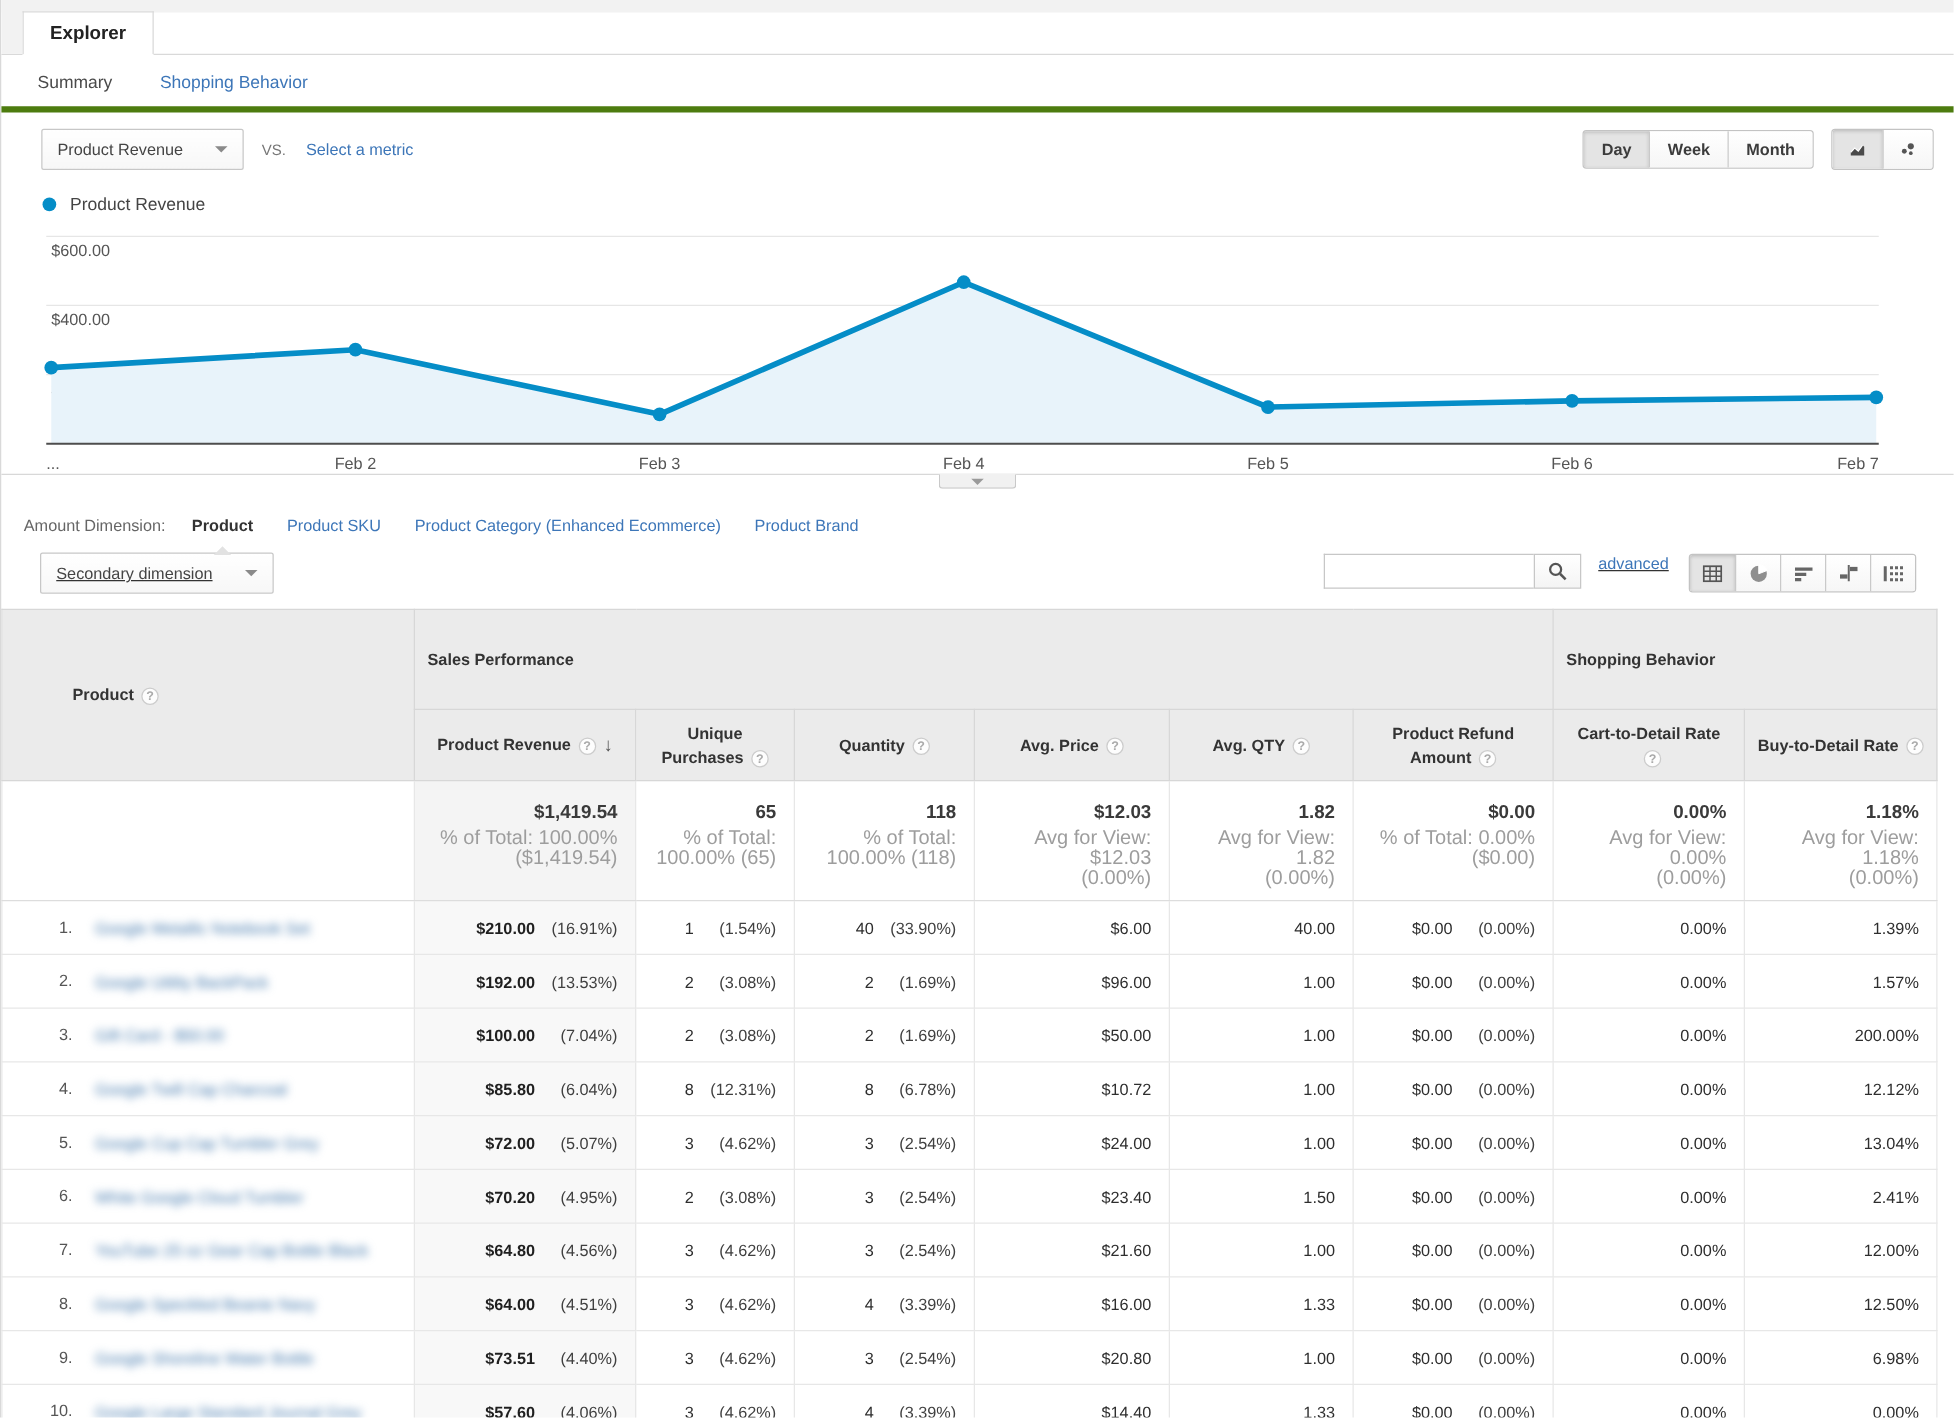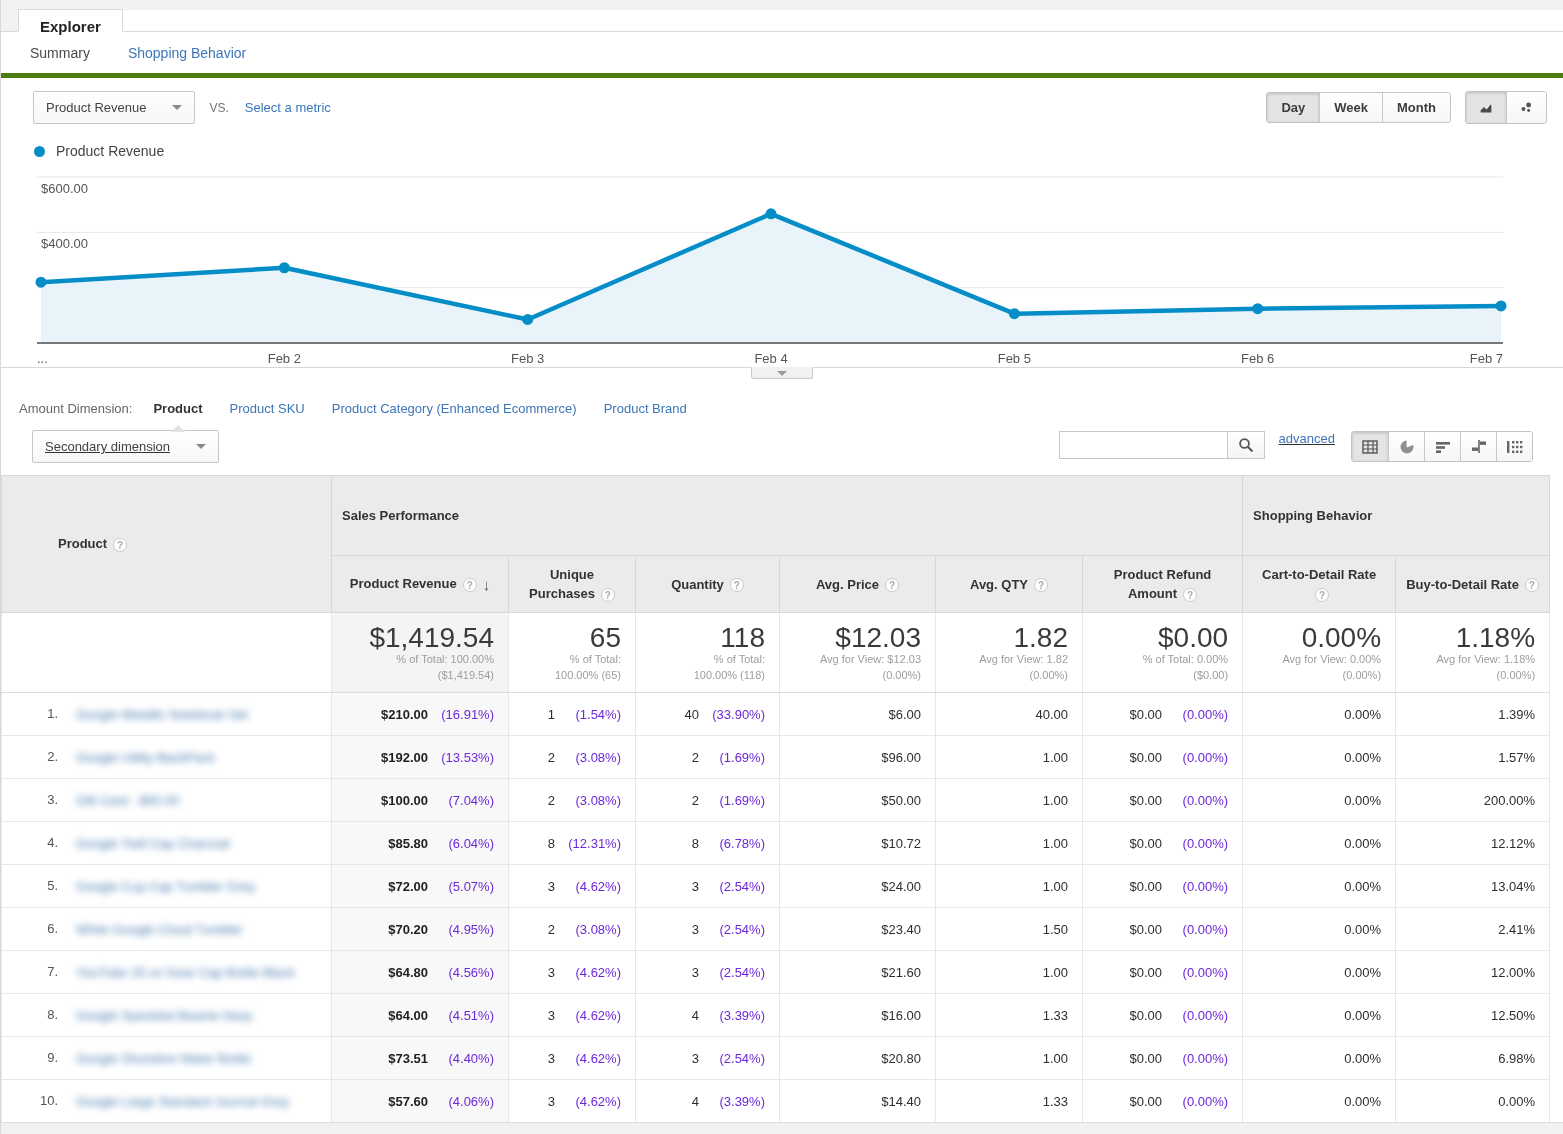--- a/index.html
+++ b/index.html
@@ -5,21 +5,21 @@
   * { box-sizing: border-box; }
   html,body { margin:0; padding:0; }
   body {
     width:1563px; height:1134px; overflow:hidden;
     font-family:"Liberation Sans", sans-serif;
     color:#333; background:#fff;
     border-left:1px solid #d9d9d9;
     font-size:13px;
   }
   
-  .tabbar { position:relative; height:32px; border-bottom:1px solid #d9d9d9; background:#fff; }
+  .tabbar { position:relative; height:44px; border-bottom:1px solid #d9d9d9; background:#fff; }
   .tabbar::before { content:""; position:absolute; top:0; left:0; right:0; height:10px; background:#f2f2f2; }
   .tabbar::after  { content:""; position:absolute; top:0; left:0; width:17px; height:100%; background:#f2f2f2; }
   .tab-explorer {
     position:absolute; left:17px; top:9px; bottom:-1px; z-index:2;
     background:#fff; border:1px solid #d9d9d9; border-bottom:1px solid #fff;
     padding:0 21px; font-weight:bold; font-size:15px; line-height:34px; color:#222;
   }
   
   .subnav { display:flex; align-items:center; gap:38px; height:46px; padding-left:29px; border-bottom:5px solid #4d7c0f; font-size:14px; }
   .subnav .current { color:#4a4a4a; }
@@ -84,31 +84,31 @@
   .qmark {
     display:inline-block; width:14px; height:14px; border-radius:50%;
     background:#fdfdfd; border:1px solid #ccc; color:#aaa;
     font-size:10px; line-height:13px; text-align:center; font-weight:bold;
     vertical-align:middle; margin-left:6px; cursor:pointer;
   }
   .sort-arrow { color:#555; font-size:15px; margin-left:6px; vertical-align:middle; }
   td { border:1px solid #e7e7e7; }
   tr.totals td { padding:12px 14px 9px; text-align:right; vertical-align:top; background:#fff; border-bottom:1px solid #ddd; }
   tr.totals td.sorted { background:#f4f4f4; }
-  .big { font-size:28px; color:#3a3a3a; line-height:26px; }
-  .sub { font-size:11px; color:#9d9d9d; line-height:16px; }
+  .big { font-size:15px; color:#3a3a3a; line-height:26px;font-weight:bold; }
+  .sub { font-size:16px; color:#9d9d9d; line-height:16px; }
   tr.data-row td { height:43px; padding:6px 14px; text-align:right; color:#333; vertical-align:middle; }
   tr.data-row td.sorted { background:#f8f8f8; }
   td.prod-cell { text-align:left; padding:6px 10px 6px 0; }
   .prod-flex { display:flex; align-items:flex-start; }
   .rank { width:42px; text-align:right; color:#555; flex-shrink:0; }
   .pname { margin-left:18px; color:#4479ad; max-width:232px; line-height:17px; filter:blur(3.5px); cursor:pointer; }
   .main-val { color:#2e2e2e; }
   .bold-val { font-weight:bold; color:#1f1f1f; }
-  .pct { display:inline-block; min-width:60px; text-align:right; color:#6d28d9; margin-left:6px; }
+  .pct { display:inline-block; min-width:60px; text-align:right; color:#404040; margin-left:6px; }
   .bottom-strip { height:12px; background:#f1f1f1; border-top:1px solid #ddd; margin-top:-1px; }
   svg text { font-family:"Liberation Sans", sans-serif; }
 </style>
 </head>
 <body>
 
 <div class="tabbar">
   <div class="tab-explorer">Explorer</div>
 </div>
 

